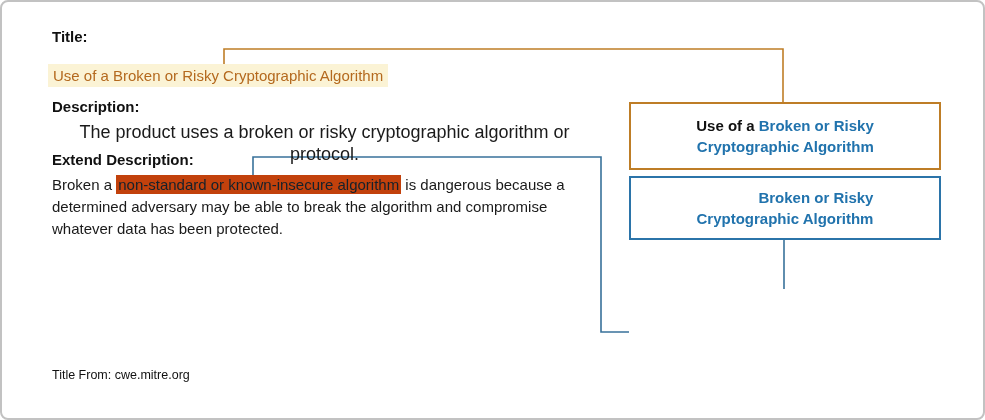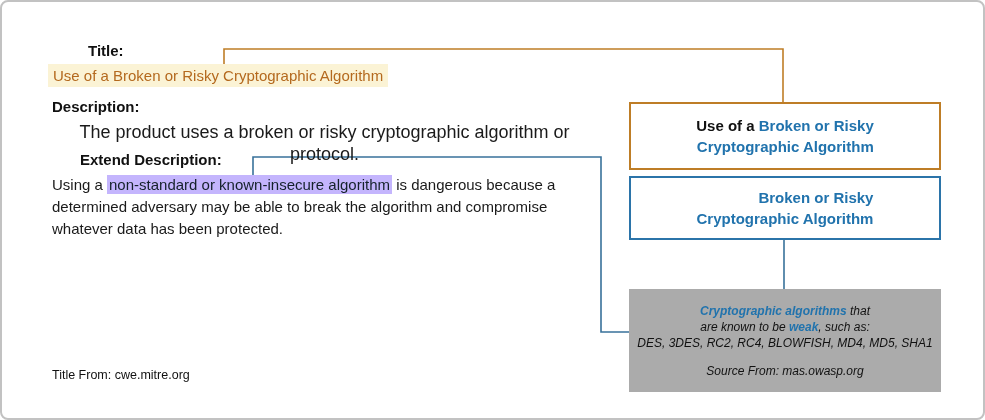--- a/index.html
+++ b/index.html
@@ -27,23 +27,23 @@
   
   .abs { position: absolute; }
 
   .section-label {
     left: 50px;
     font-size: 15px;
     font-weight: bold;
     color: #111111;
   }
 
-  .title-label   { top: 40px; margin-left: 36px; }
+  .title-label   { top: 26px; }
   .desc-label    { top: 96px; text-align: center; }
-  .extend-label  { top: 149px; margin-left: 28px; }
+  .extend-label  { top: 149px; }
 
   .title-value-wrap { left: 46px; top: 62px; border-radius: 10px; }
   .hl-yellow {
     background: #fbf3d5;
     color: #b4691e;
     font-size: 15px;
     padding: 3px 5px;
     display: inline-block;
   }
 
@@ -56,21 +56,21 @@
   }
 
   .extend-text {
     left: 50px; top: 172px;
     width: 532px;
     font-size: 15px;
     line-height: 22px;
   }
 
   .hl-blue {
-    background: #c4b5fd;
+    background: #c2410c;
     color: #15212b;
     padding: 1px 2px;
   }
 
   .source-left {
     left: 50px; top: 366px;
     font-size: 12.5px;
     color: #111111;
   }
 
@@ -137,43 +137,33 @@
     <span class="hl-yellow">Use of a Broken or Risky Cryptographic Algorithm</span>
   </div>
 
   <div class="abs section-label desc-label">Description:</div>
 
   <div class="abs desc-text">The product uses a broken or risky cryptographic algorithm or protocol.</div>
 
   <div class="abs section-label extend-label">Extend Description:</div>
 
   <div class="abs extend-text">
-    <span>Using a </span><span class="hl-blue">non-standard or known-insecure algorithm</span><span> is dangerous because a determined adversary may be able to break the algorithm and compromise whatever data has been protected.</span>
+    <span>Broken a </span><span class="hl-blue">non-standard or known-insecure algorithm</span><span> is dangerous because a determined adversary may be able to break the algorithm and compromise whatever data has been protected.</span>
   </div>
 
   <div class="abs source-left">Title From: cwe.mitre.org</div>
 
   <div class="box box-orange">
     <div>
       <span class="black-text">Use of a </span><span class="blue-text">Broken or Risky</span><br>
       <span class="blue-text">Cryptographic Algorithm</span>
     </div>
   </div>
 
   <div class="box box-blue">
     <div class="blue-text">
       <span>Broken or Risky</span><br>
       <span>Cryptographic Algorithm</span>
     </div>
   </div>
 
-  <div class="gray-box">
-    <div>
-      <span class="note-blue">Cryptographic algorithms</span><span> that</span>
-    </div>
-    <div>
-      <span>are known to be </span><span class="note-blue">weak</span><span>, such as:</span>
-    </div>
-    <div>DES, 3DES, RC2, RC4, BLOWFISH, MD4, MD5, SHA1</div>
-    <div class="note-source">Source From: mas.owasp.org</div>
-  </div>
 
 </div>
 
 </body></html>

